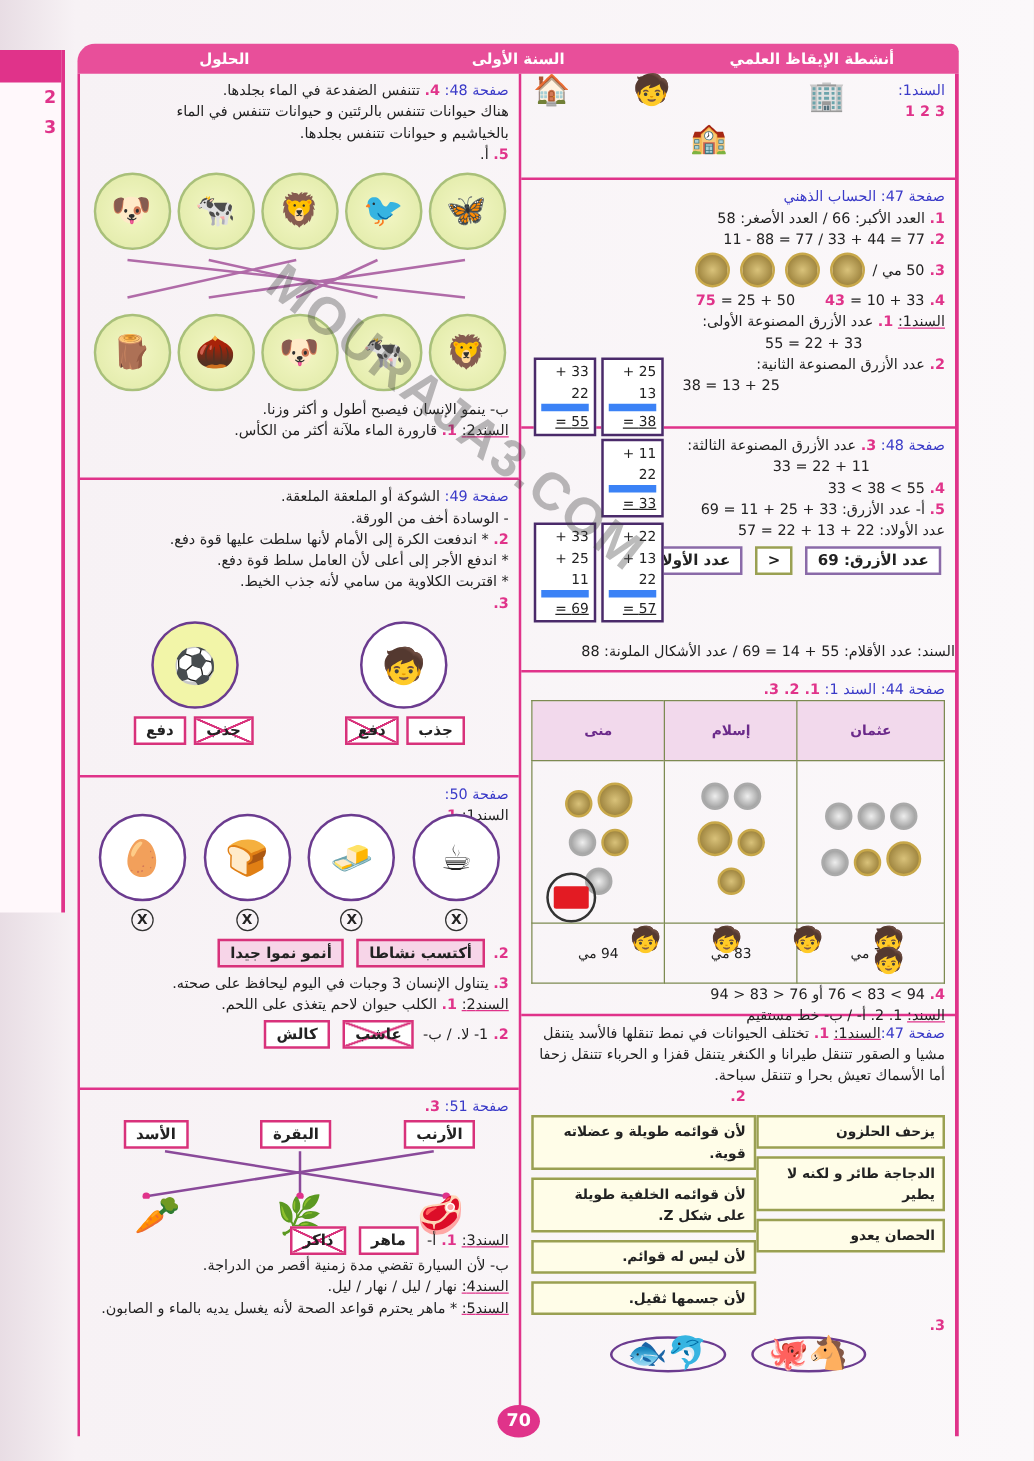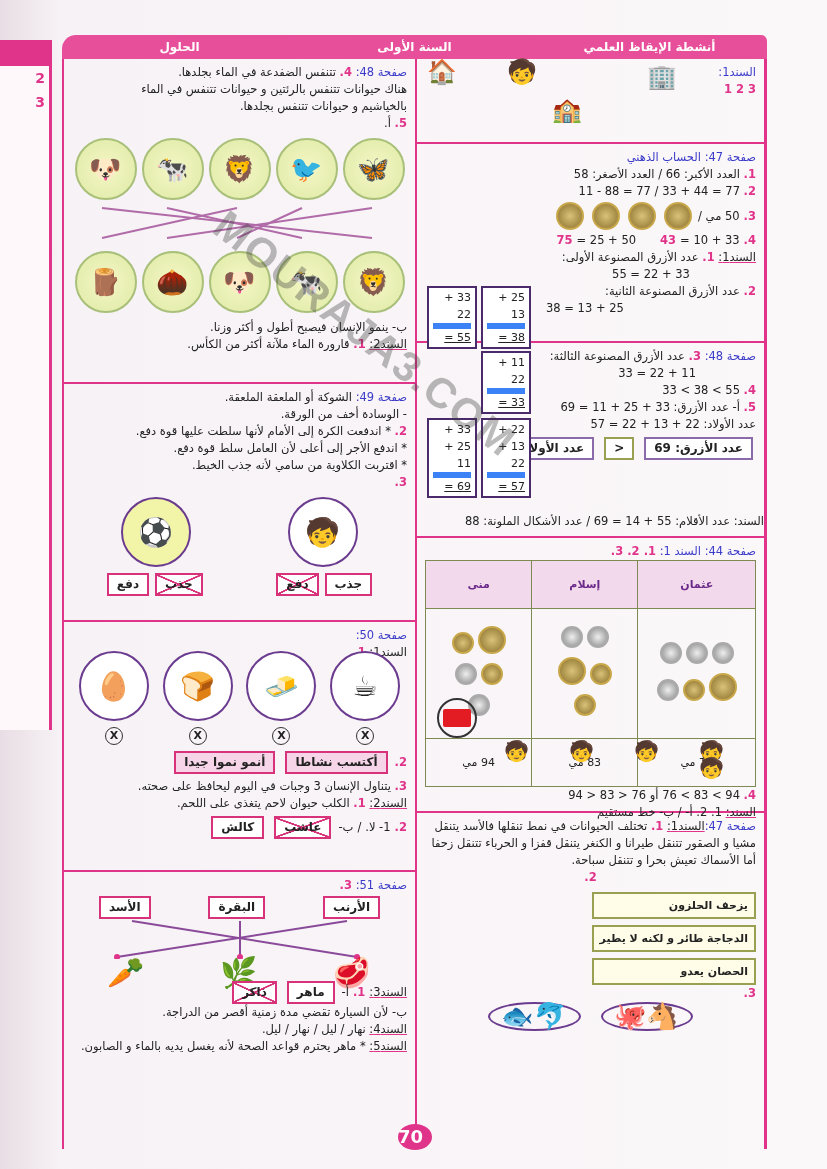--- a/index.html
+++ b/index.html
@@ -28,21 +28,21 @@
   .addbox .res { border-top: 6px solid #3b82f6; text-decoration: underline; }
   .coin { display: inline-block; width: 28px; height: 28px; border-radius: 50%; background: radial-gradient(#d9c27a,#8a6f2a); border: 2px solid #c8a84a; margin: 2px; }
   .coin.sil { background: radial-gradient(#eee,#888); border-color: #aaa; width: 22px; height: 22px; }
   .coin.sm { width: 22px; height: 22px; }
   table.money { width: 100%; border-collapse: collapse; font-size: 11px; direction: rtl; }
   table.money td, table.money th { border: 1.5px solid #7d8a52; text-align: center; padding: 15px; }
   table.money th { background: #f2d9ec; color: #6b2a8a; }
   .match { display: flex; justify-content: space-between; direction: rtl; margin-top: 6px; }
   .match .left, .match .right { display: flex; flex-direction: column; gap: 6px; }
   .mbox { border: 2px solid #9aa052; background: #fffde8; padding: 3px 6px; font-weight: bold; font-size: 11px; }
-  .pagenum { position: absolute; left: 398px; top: 1124px; width: 34px; height: 26px; border-radius: 50%; background: #e0338a; color: #fff; font-weight: bold; line-height: 26px; font-size: 18px; }
+  .pagenum { position: absolute; left: 398px; top: 1124px; width: 34px; height: 26px; border-radius: 50%; background: #e0338a; color: #fff; font-weight: bold; text-align: center; line-height: 26px; font-size: 14px; }
   .watermark { position: absolute; left: 180px; top: 310px; transform: rotate(38deg); font-size: 42px; font-weight: bold; color: rgba(60,60,60,0.35); letter-spacing: 2px; pointer-events: none; font-family: "Liberation Sans", sans-serif; }
   .row { display: flex; align-items: center; gap: 4px; flex-wrap: wrap; }
   .scene { height: 80px; position: relative; }
 </style>
 </head>
 <body>
 
 <div class="page">
   <div class="prev-page">
     <div class="tab"></div>
@@ -288,20 +288,26 @@
 
     <div class="sec" style="border-bottom:none">
       <div><span class="blue">صفحة 47:</span><span class="uline">السند1:</span> <span class="pink">1.</span> <span>تختلف الحيوانات في نمط تنقلها فالأسد يتنقل مشيا و الصقور تتنقل طيرانا و الكنغر يتنقل قفزا و الحرباء تتنقل زحفا أما الأسماك تعيش بحرا و تتنقل سباحة.</span></div>
       <div class="pink" style="text-align:center">2.</div>
       <div class="match">
         <div class="right">
           <div class="mbox">يزحف الحلزون</div>
           <div class="mbox">الدجاجة طائر و لكنه لا يطير</div>
           <div class="mbox">الحصان يعدو</div>
         </div>
+        <div class="left" style="width:195px">
+          <div class="mbox">لأن قوائمه طويلة و عضلاته قوية.</div>
+          <div class="mbox">لأن قوائمه الخلفية طويلة على شكل Z.</div>
+          <div class="mbox">لأن ليس له قوائم.</div>
+          <div class="mbox">لأن جسمها ثقيل.</div>
+        </div>
       </div>
       <div class="pink">3.</div>
       <div class="row" style="justify-content:center;gap:20px;font-size:26px">
         <span style="border:2px solid #6b3b8f;border-radius:50%;padding:4px 12px">🐴🐙</span>
         <span style="border:2px solid #6b3b8f;border-radius:50%;padding:4px 12px">🐬🐟</span>
       </div>
     </div>
   </div>
 
   <div class="watermark">MOURAJA3.COM</div>

